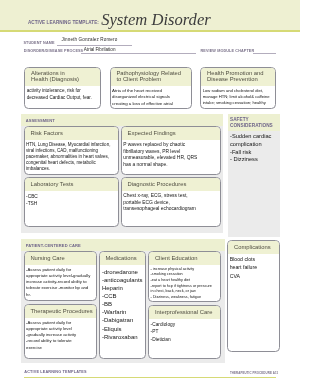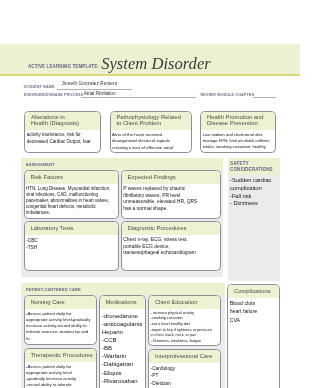--- a/index.html
+++ b/index.html
@@ -1,17 +1,17 @@
 <!DOCTYPE html>
 <html><head>
 <meta charset="utf-8">
 <style>
   html,body{margin:0;padding:0;}
   body{width:300px;height:388px;background:#fff;font-family:"Liberation Sans",sans-serif;overflow:hidden;}
-  .page{position:relative;width:300px;height:344px;background:#fff;margin-top:44px;}
+  .page{position:relative;width:300px;height:344px;background:#fff;}
 
   
   .hdr{position:absolute;left:0;top:0;width:300px;height:29.6px;background:#eef0d2;}
   .hdr-rule{position:absolute;left:0;top:30.3px;width:300px;height:1.8px;background:#d6da76;}
   .kicker{position:absolute;left:27.9px;top:21.2px;font-size:4.6px;letter-spacing:0.07px;
       color:#6f6589;font-weight:700;line-height:1;}
   .title{position:absolute;left:101.2px;top:12.4px;font-family:"Liberation Serif",serif;font-style:italic;
       font-size:16.6px;color:#3d3d3d;line-height:1;}
 
   

